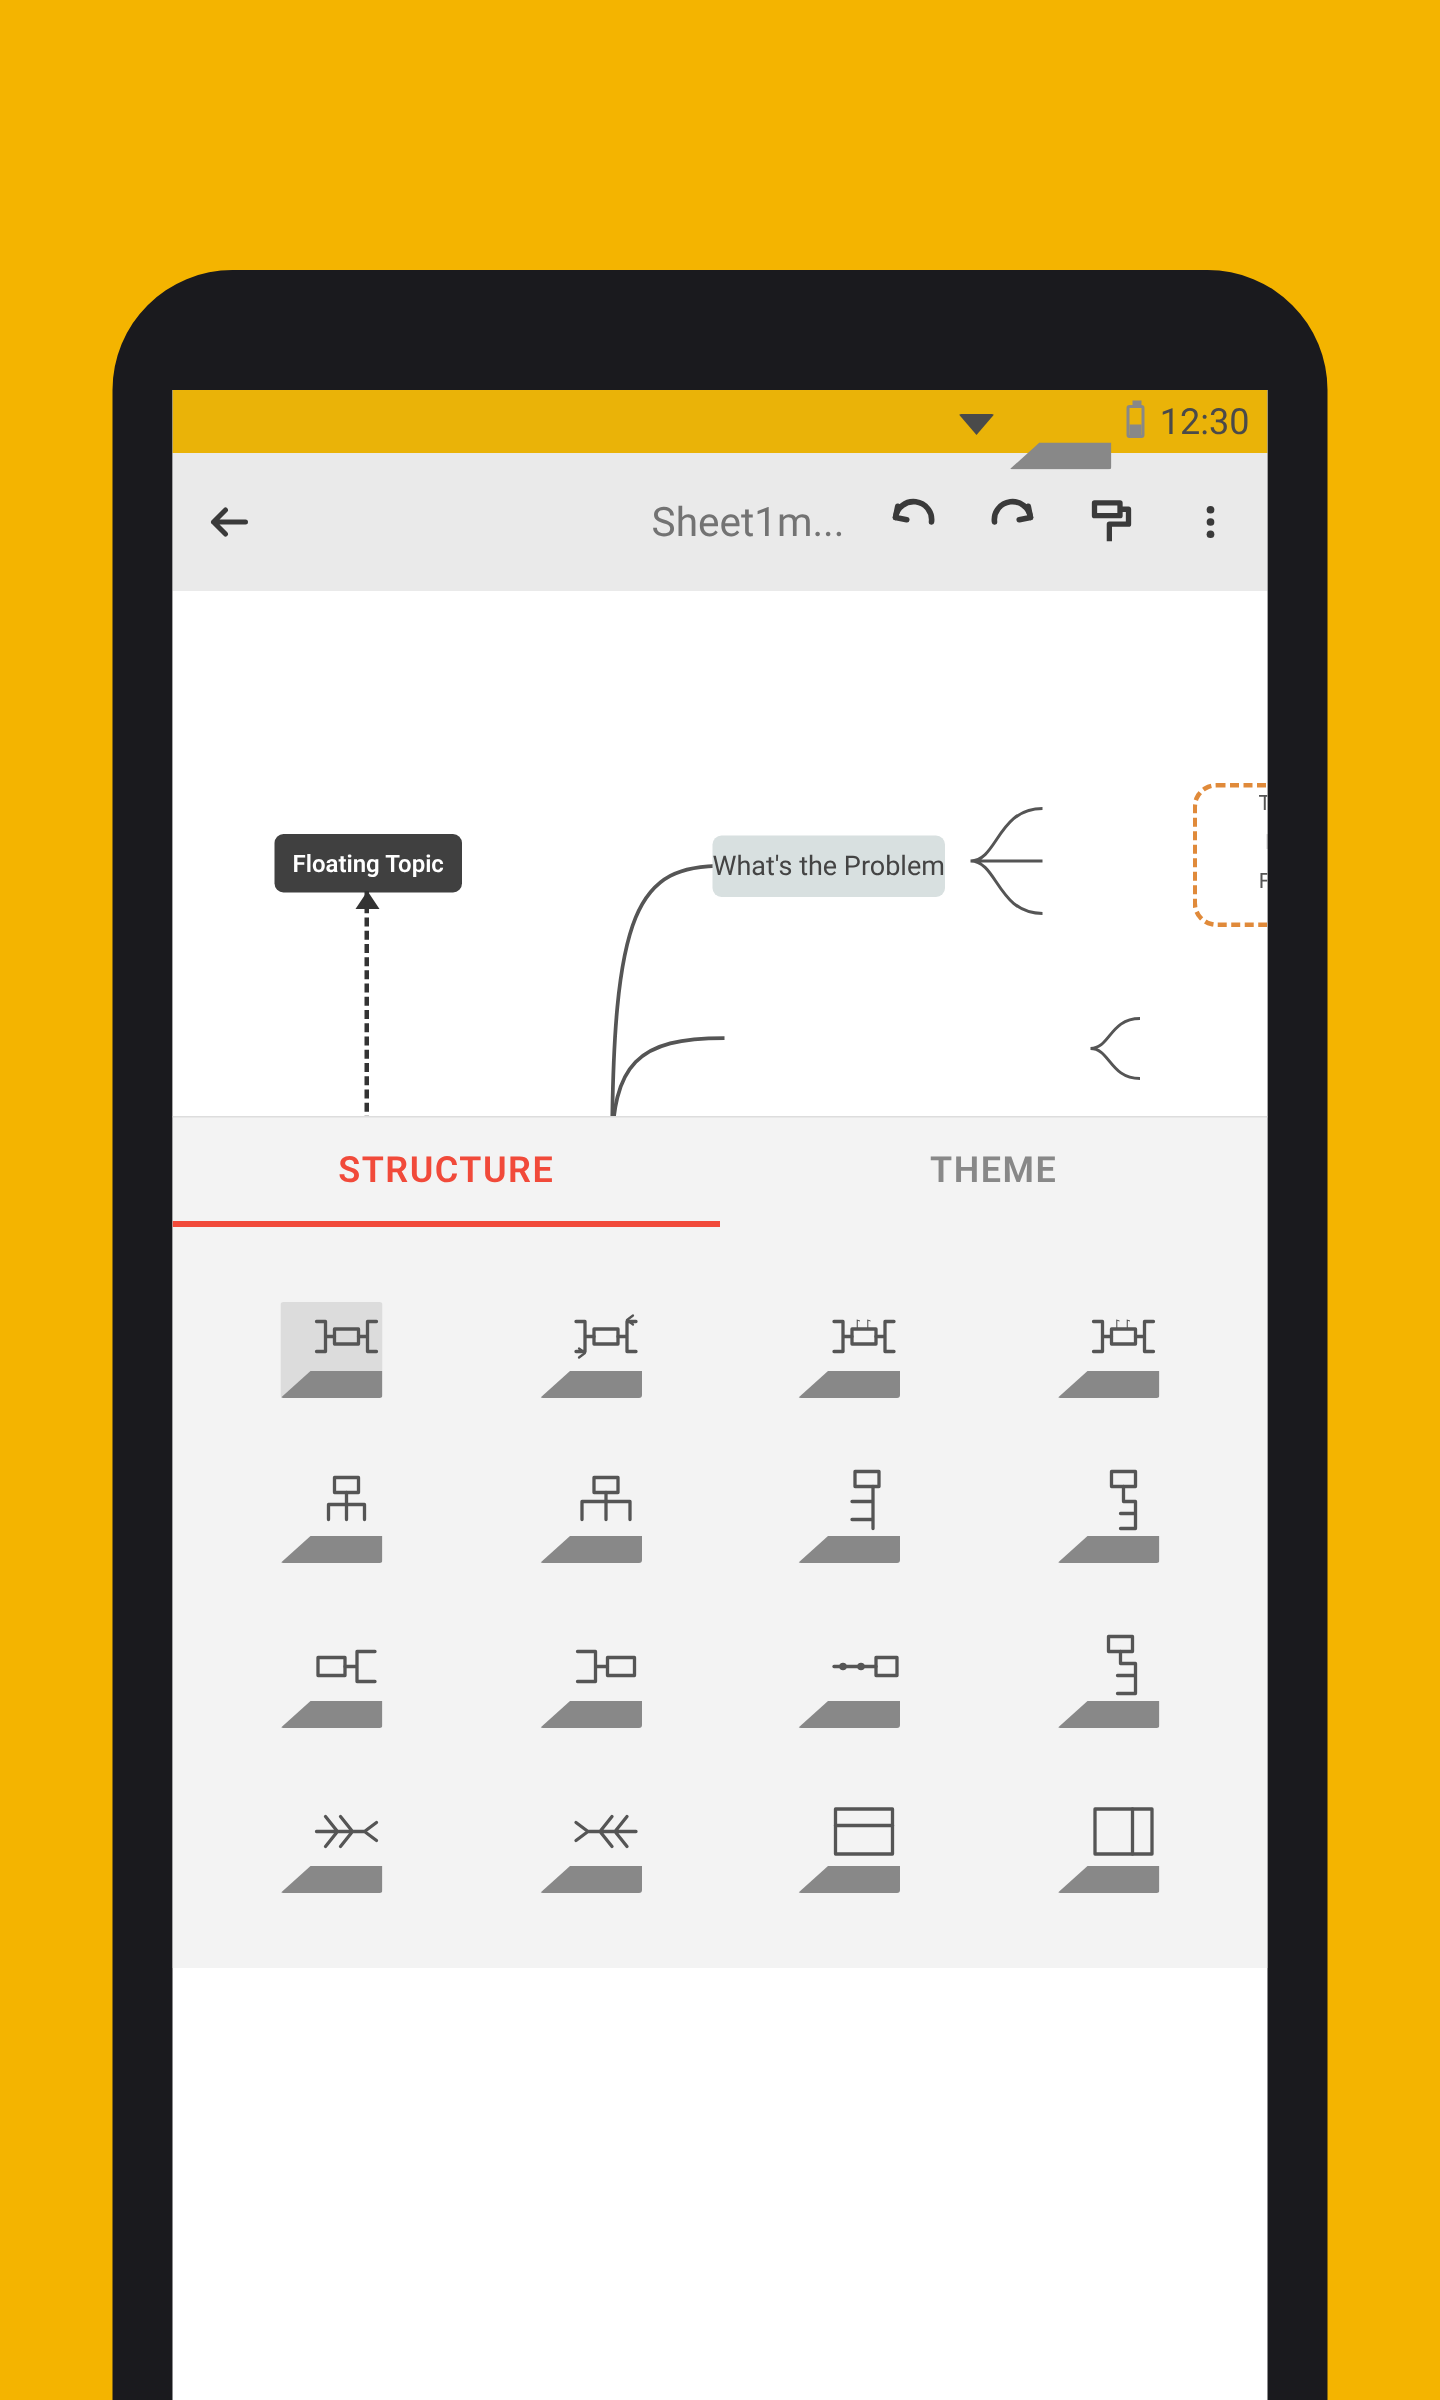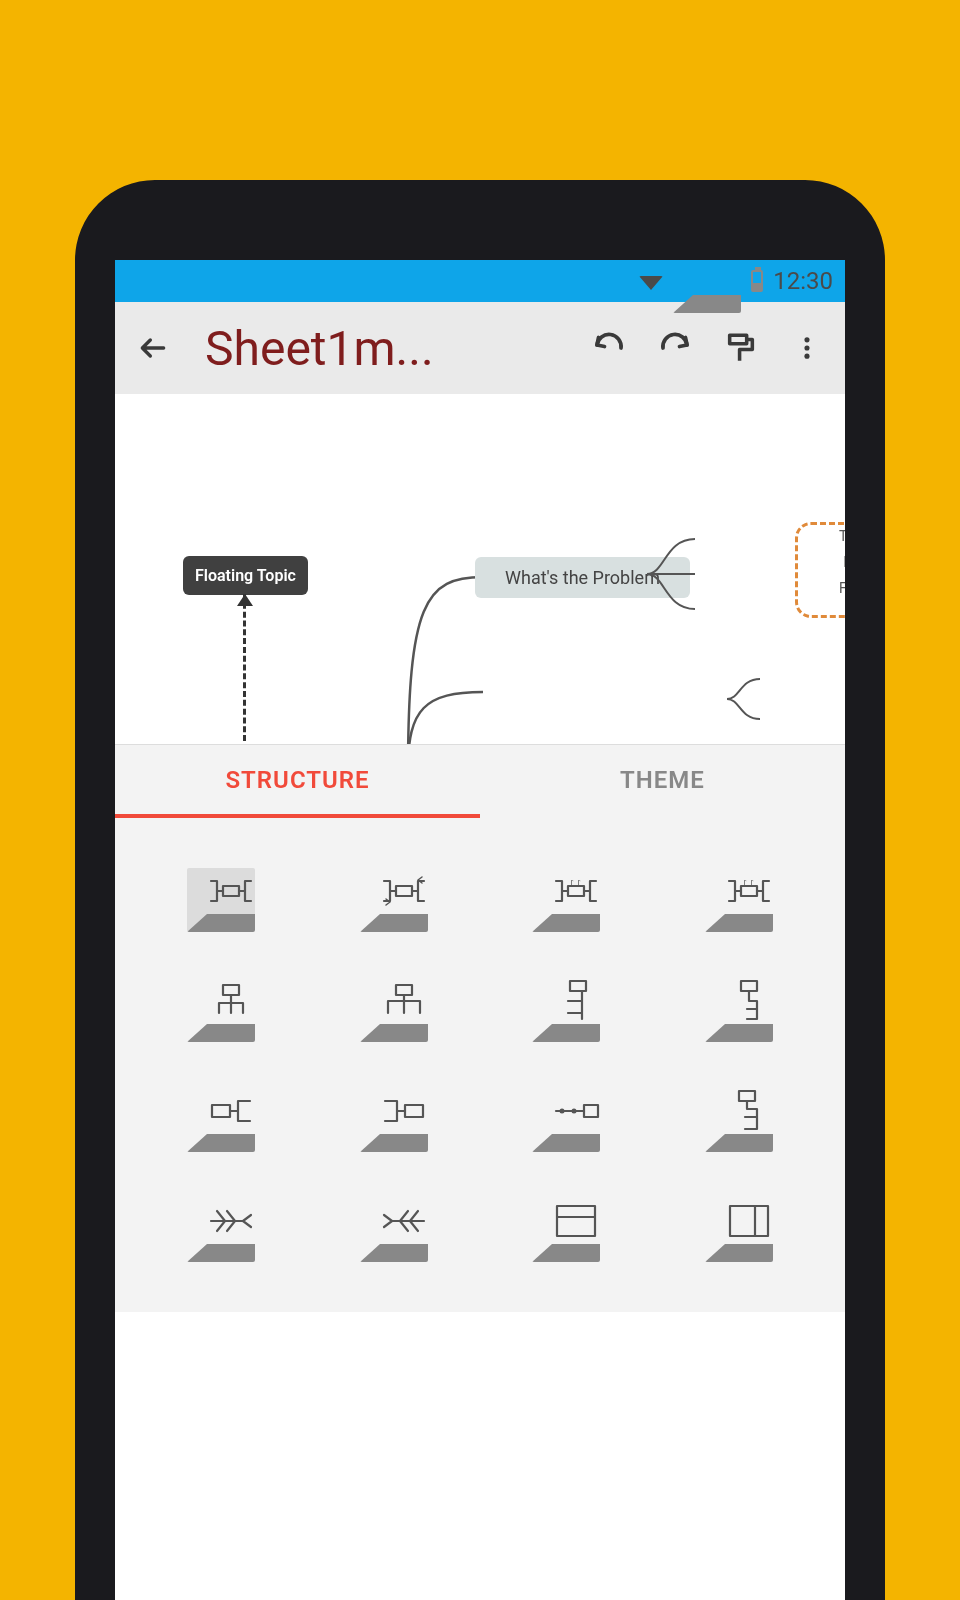--- a/index.html
+++ b/index.html
@@ -36,21 +36,21 @@
     background: #2c2c34;
     border-radius: 8px;
   }
   .sensor { position: absolute; top: -55px; width: 24px; height: 24px; background: #2c2c34; border-radius: 50%; }
   .sensor.s1 { left: 140px; }
   .sensor.s2 { left: 180px; }
   .sensor.s3 { right: 175px; }
 
   .status-bar {
     height: 42px;
-    background: #0ea5e9;
+    background: #eab308;
     display: flex;
     align-items: center;
     justify-content: flex-end;
     padding: 16px 12px;
     gap: 10px;
     font-size: 24px;
     color: #4a4a4a;
   }
   .status-bar .wifi, .status-bar .cell, .status-bar .batt { display:inline-block; }
   .wifi { width: 0; height: 0; border-left: 12px solid transparent; border-right: 12px solid transparent; border-top: 14px solid #4a4a4a; border-radius: 2px; position: relative; top: 2px; }
@@ -63,27 +63,28 @@
     height: 92px;
     background: #eaeaea;
     display: flex;
     align-items: center;
     padding: 0 18px;
     gap: 26px;
     color: #3a3a3a;
   }
   .app-bar .title {
     flex: 1;
-    font-size: 48px;
-    color: #7f1d1d;
+    font-size: 27px;
+    color: #737373;
     font-weight: 400;
     white-space: nowrap;
     overflow: hidden;
     text-overflow: ellipsis;
     padding-left: 6px;
+    text-align: right;
   }
   .ib { cursor: pointer; display:flex; align-items:center; justify-content:center; width:40px; height:40px; }
 
   .canvas {
     height: 350px;
     background: #fff;
     position: relative;
     overflow: hidden;
   }
   .floating {
@@ -108,21 +109,21 @@
     width: 0; height: 0;
     border-left: 8px solid transparent;
     border-right: 8px solid transparent;
     border-bottom: 12px solid #333;
   }
   .node {
     position: absolute;
     background: #d8e0e0;
     color: #444;
     font-size: 18px;
-    padding: 10px 30px;
+    padding: 10px 0;
     border-radius: 6px;
   }
   .node.n1 { left: 360px; top: 163px; }
   .node.n2 { left: 360px; top: 280px; }
   .curve { position:absolute; stroke:#555; stroke-width:2.5; fill:none; }
   .brace { position:absolute; stroke:#555; stroke-width:2; fill:none; }
   .dashed-circ {
     position: absolute;
     right: -20px; top: 128px;
     width: 70px; height: 96px;

